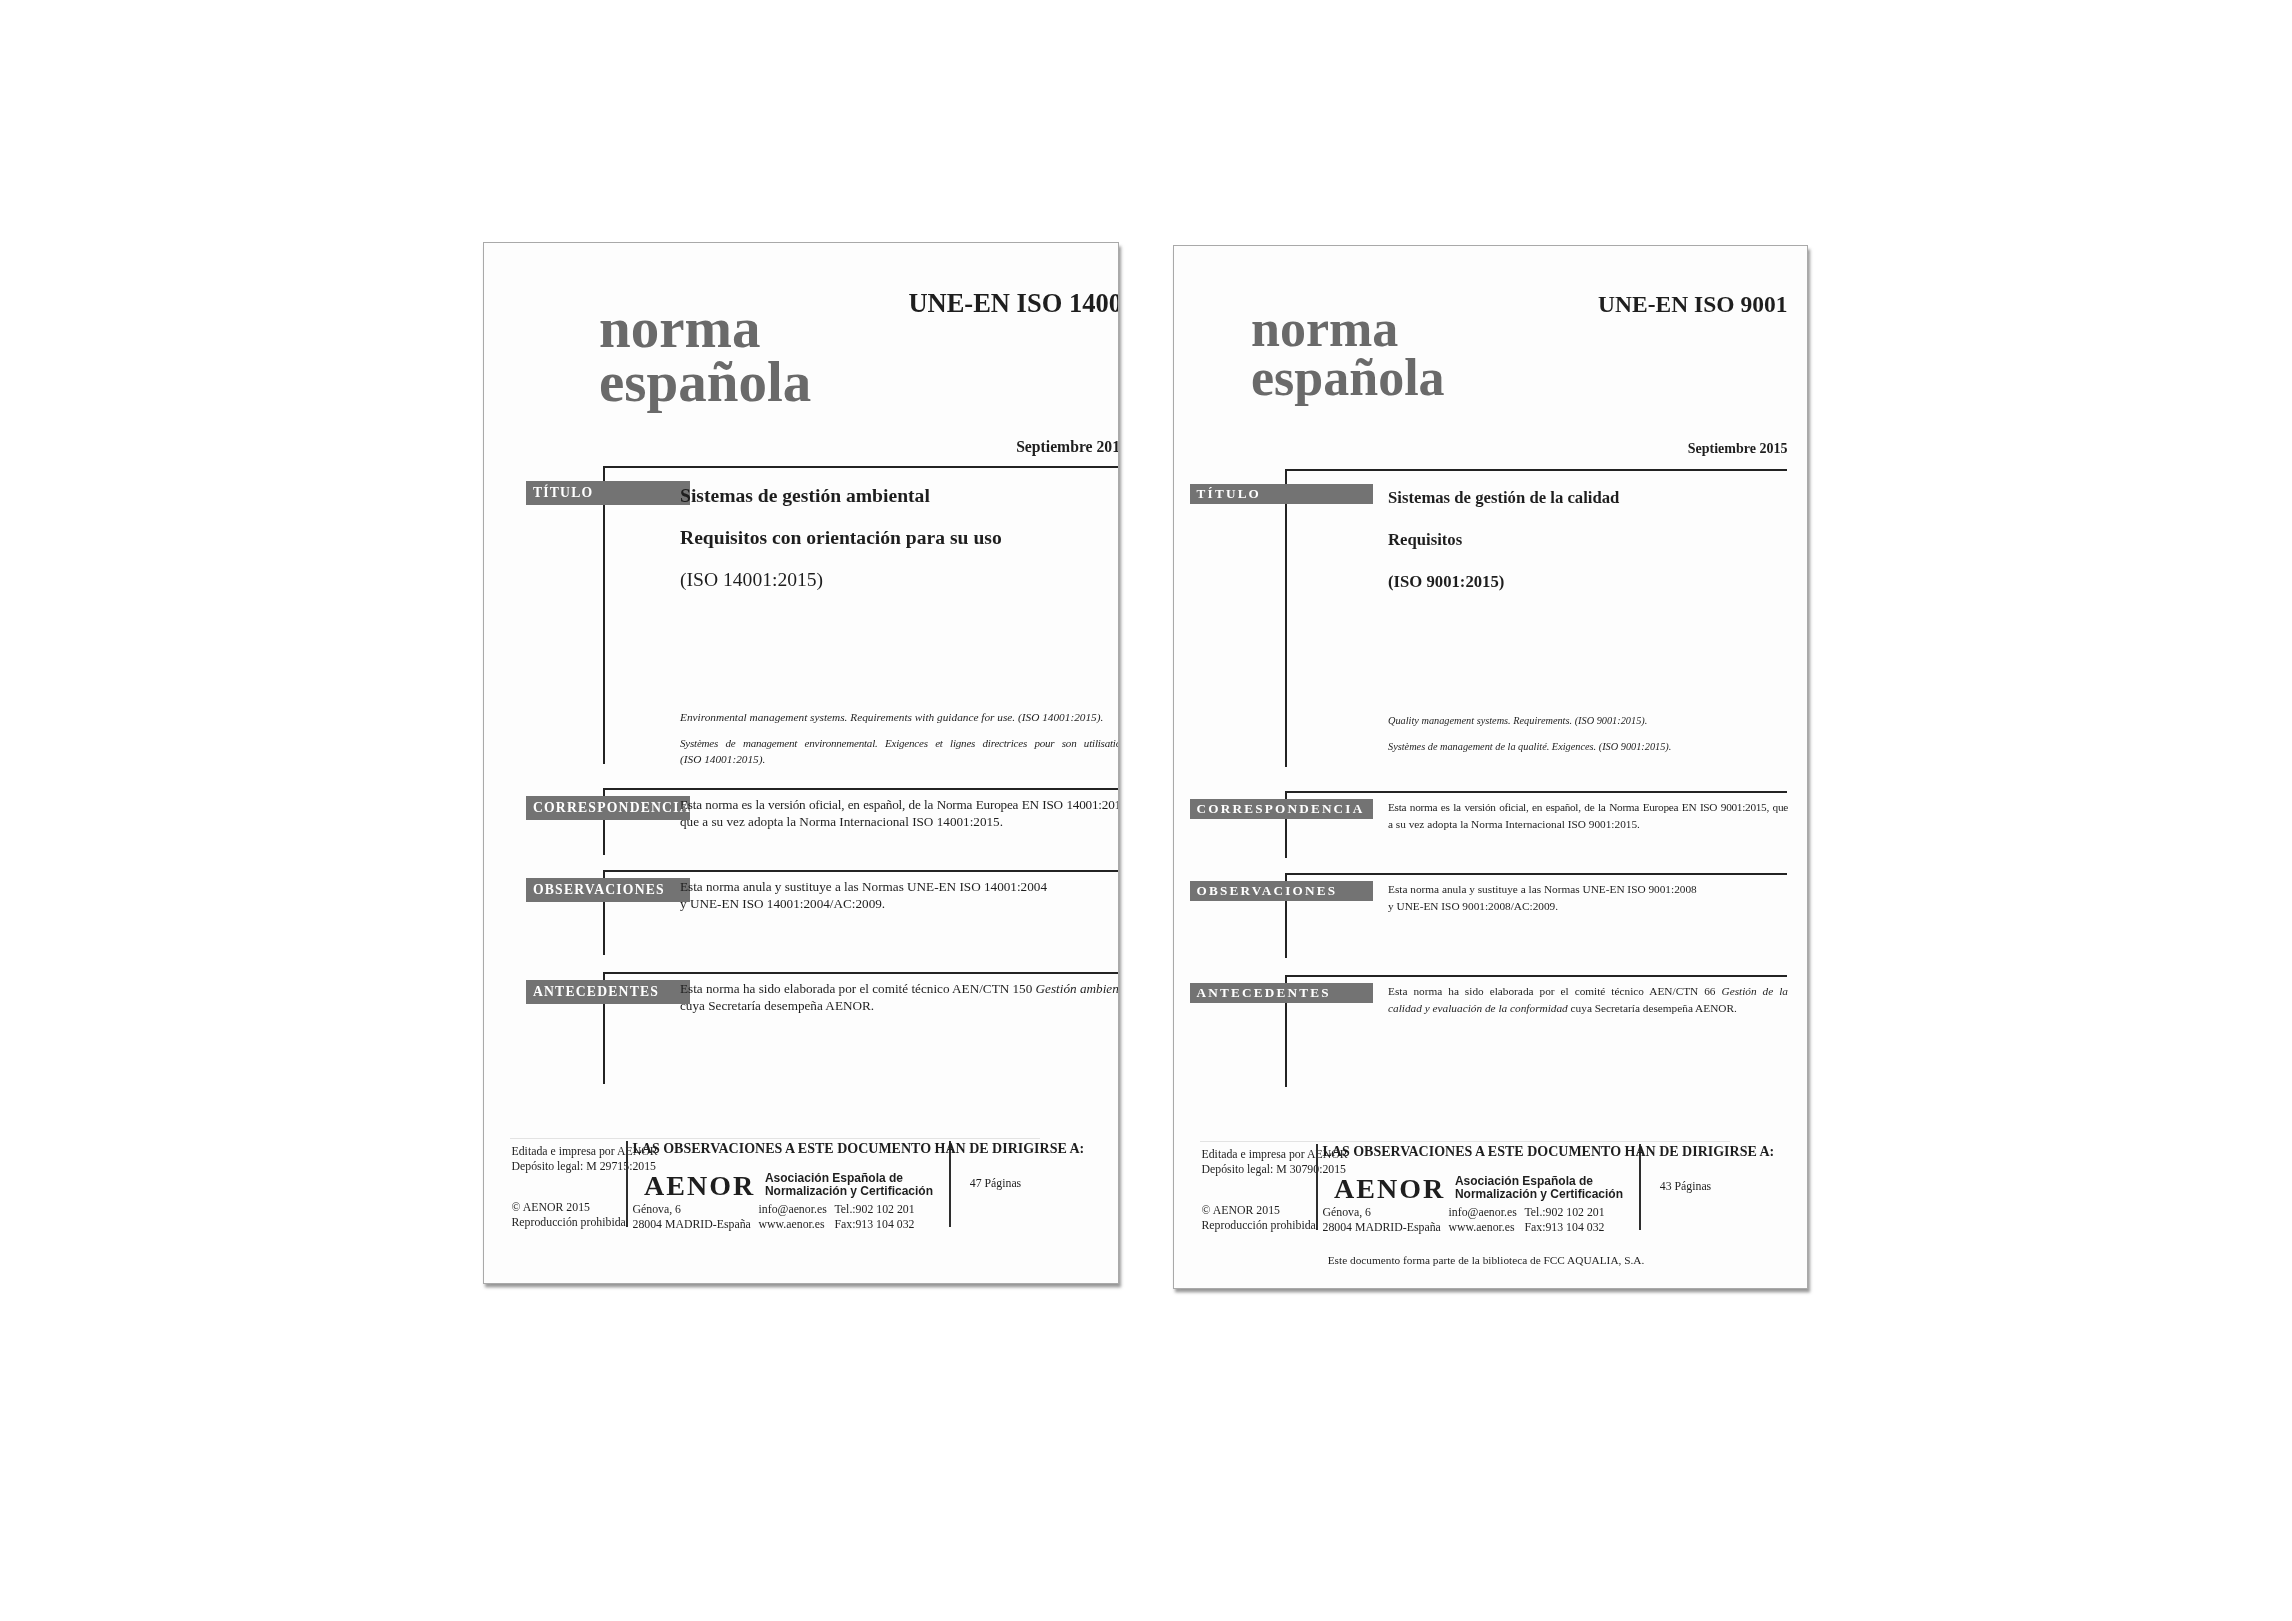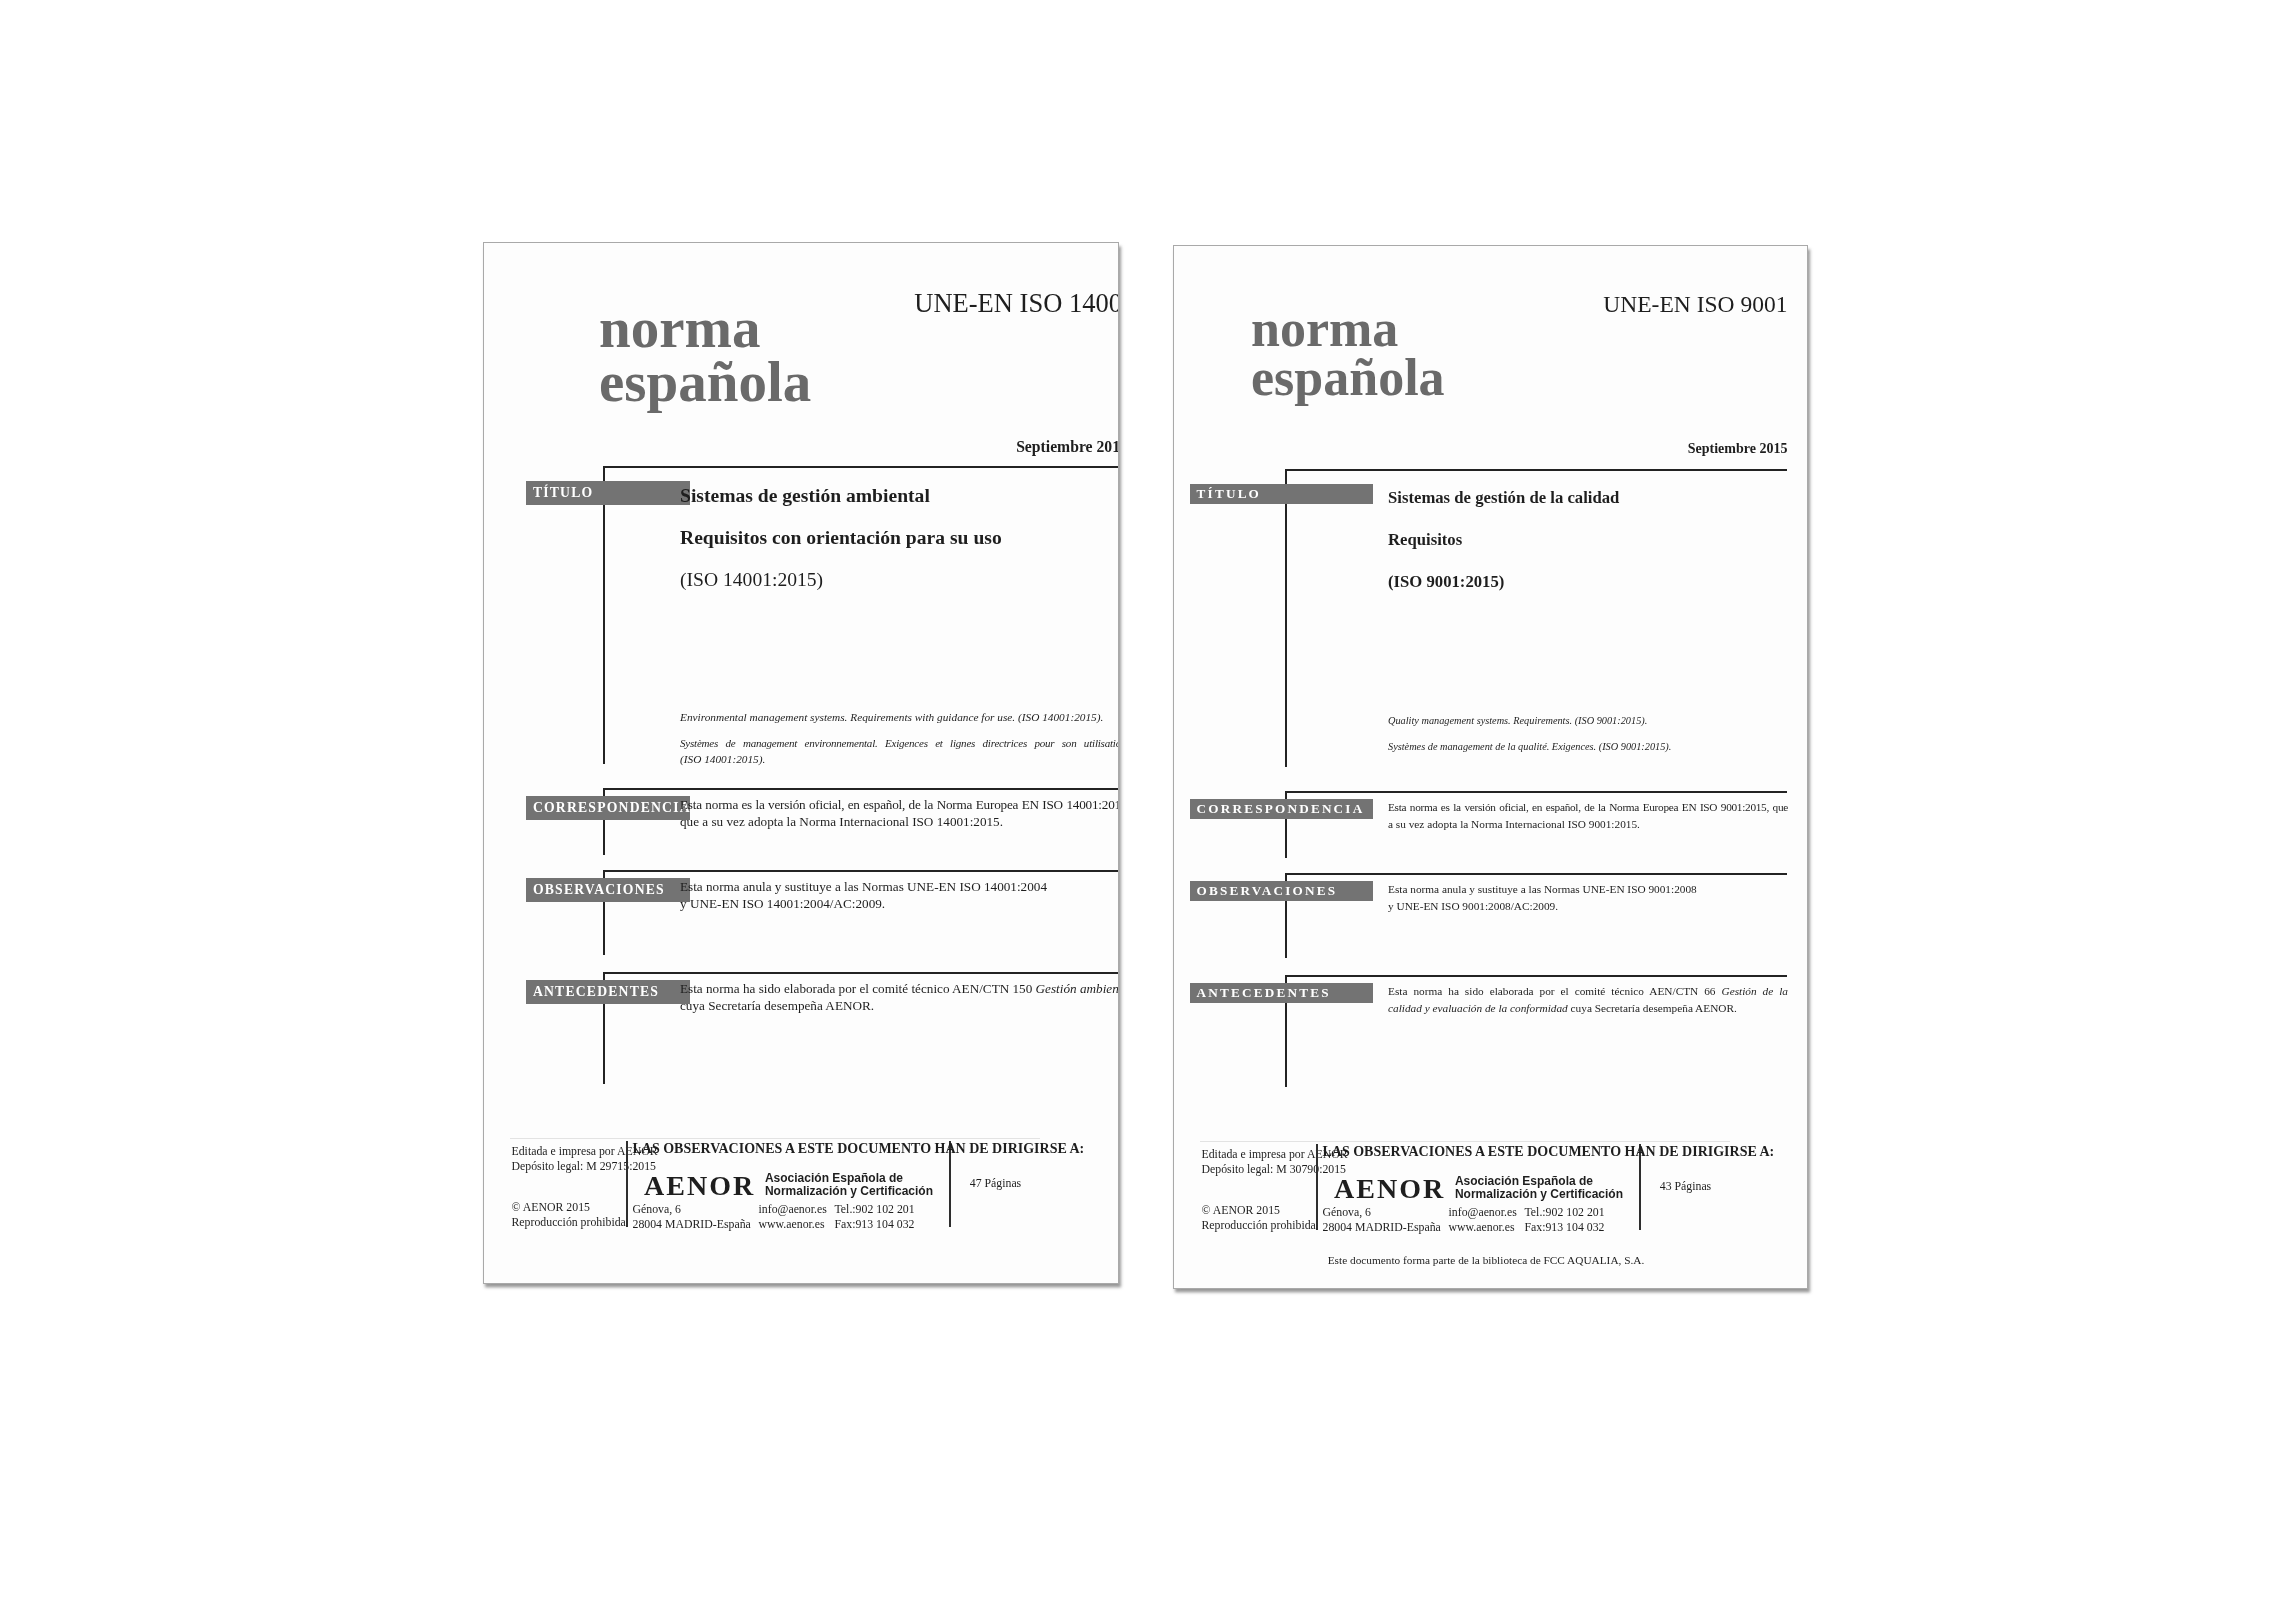--- a/index.html
+++ b/index.html
@@ -17,21 +17,21 @@
      --right-off:-3.9px;--date-right:-2px;--rule-right:-2px;}
   .page.p1{left:1173px;top:245px;width:633px;height:1042px;
      --brand-x:77px;--brand-fs:52px;--code-fs:23.5px;--date-fs:14px;
      --box-x:15.7px;--box-w:183px;--box-h:19.6px;--label-fs:13.2px;--label-ls:2.2px;
      --vline-x:111px;--content-x:214px;--content-w:400px;
      --body-fs:11.3px;--title-fs:16.7px;--it-fs:10.3px;
      --right-off:19.6px;--date-right:19.6px;--rule-right:19.6px;}
 
   .brand{position:absolute;left:var(--brand-x);top:25.5px;font-size:var(--brand-fs);
          font-weight:700;line-height:0.95;color:#6a6a6a;margin-top:32px;}
-  .code{position:absolute;right:var(--right-off);top:45px;font-weight:400;
+  .code{position:absolute;right:var(--right-off);top:45px;font-weight:700;
         font-size:var(--code-fs);white-space:nowrap;}
   .date{position:absolute;right:var(--date-right);top:195px;font-weight:700;
         font-size:var(--date-fs);white-space:nowrap;}
 
   .rule{position:absolute;left:var(--vline-x);right:var(--rule-right);height:2px;background:#232323;}
   .r1{top:223px}.r2{top:545px}.r3{top:627px}.r4{top:729px}
   .vseg{position:absolute;left:var(--vline-x);width:2px;background:#232323;}
   .vA{top:223px;height:298px}.vB{top:545px;height:67px}.vC{top:627px;height:85px}.vD{top:729px;height:112px}
 
   .labelbox{position:absolute;left:var(--box-x);width:var(--box-w);height:var(--box-h);

